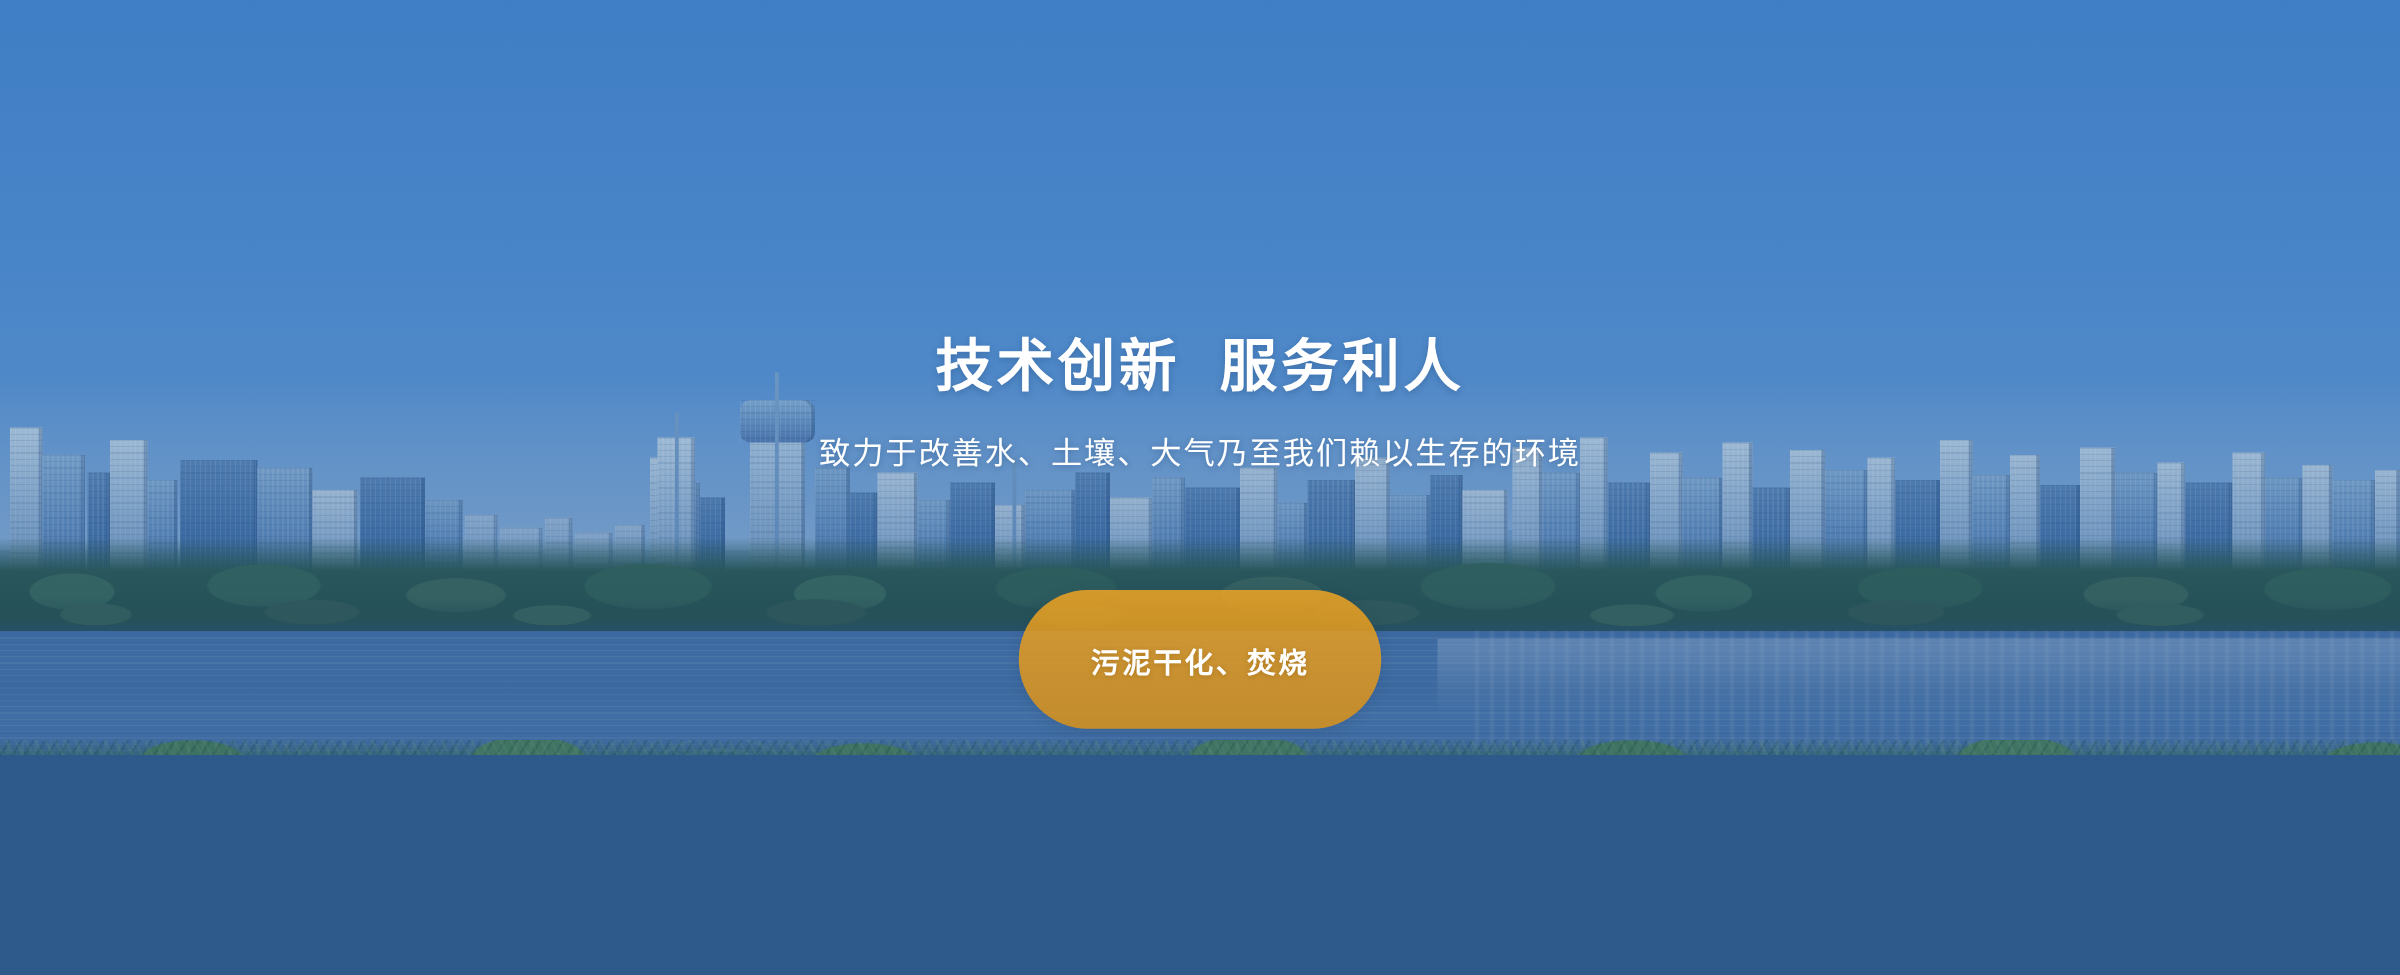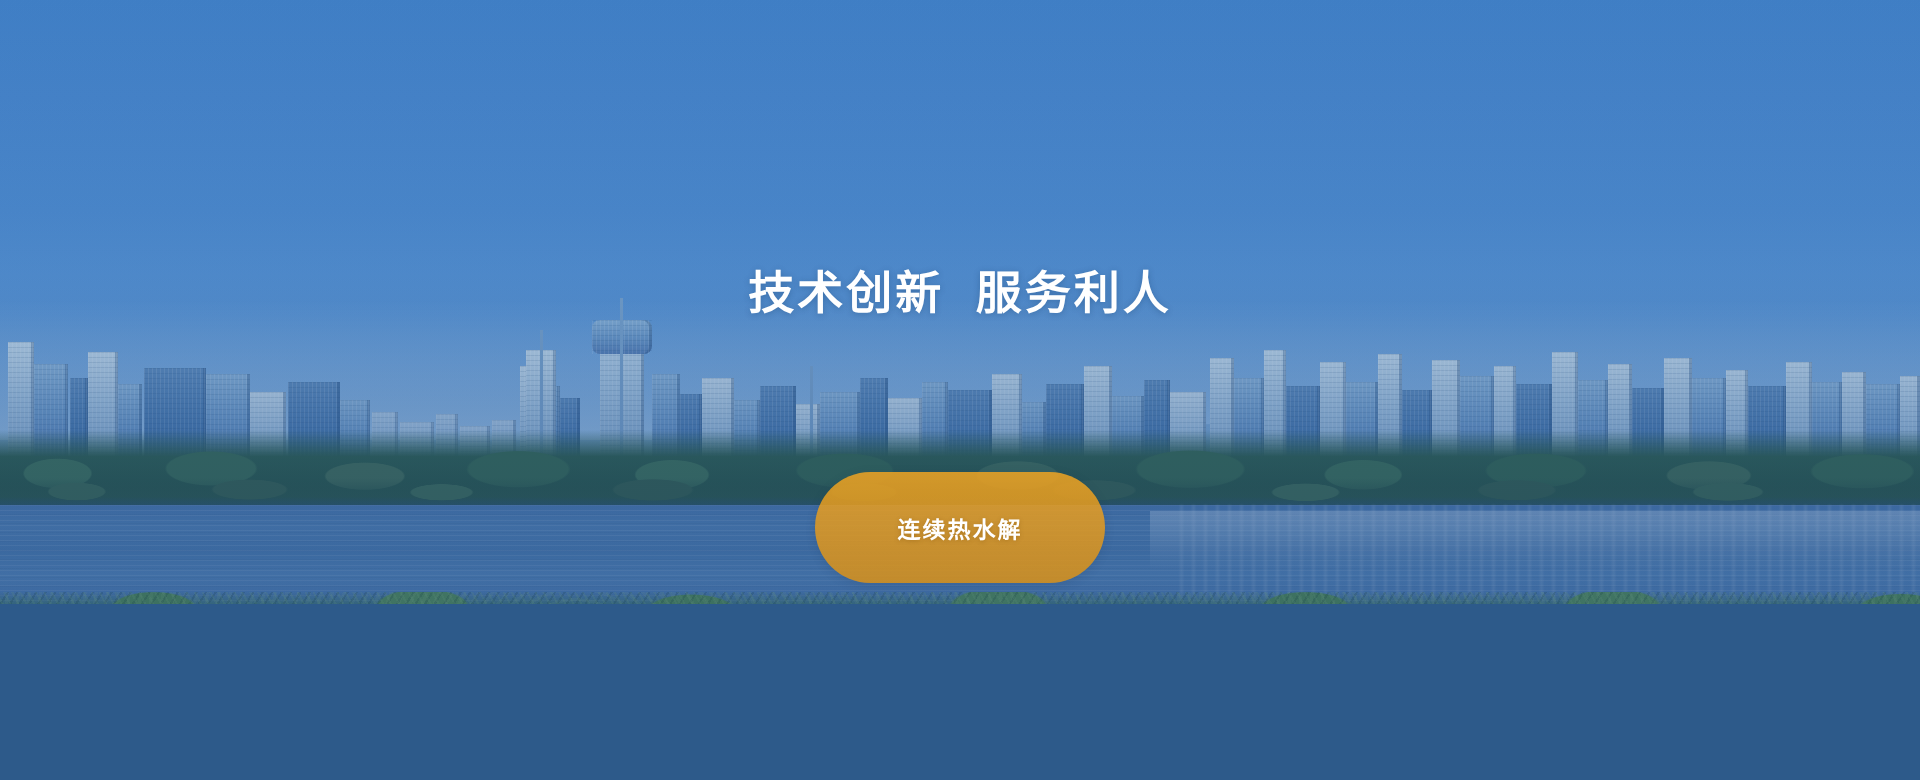--- a/index.html
+++ b/index.html
@@ -408,21 +408,22 @@
   <div class="veg">
     <div class="veg-tex"></div>
     <div class="veg-shade"></div>
   </div>
 
   <div class="grade"></div>
 
   <div class="content">
     <div class="headline">技术创新  服务利人</div>
 
+    <div class="subline">致力于改善水、土壤、大气乃至我们赖以生存的环境</div>
 
     <div class="pills">
       <button class="pill">
-        <span>连续热水解</span>
+        <span>污泥干化、焚烧</span>
       </button>
     </div>
   </div>
 
 </div>
 
 </body></html>

